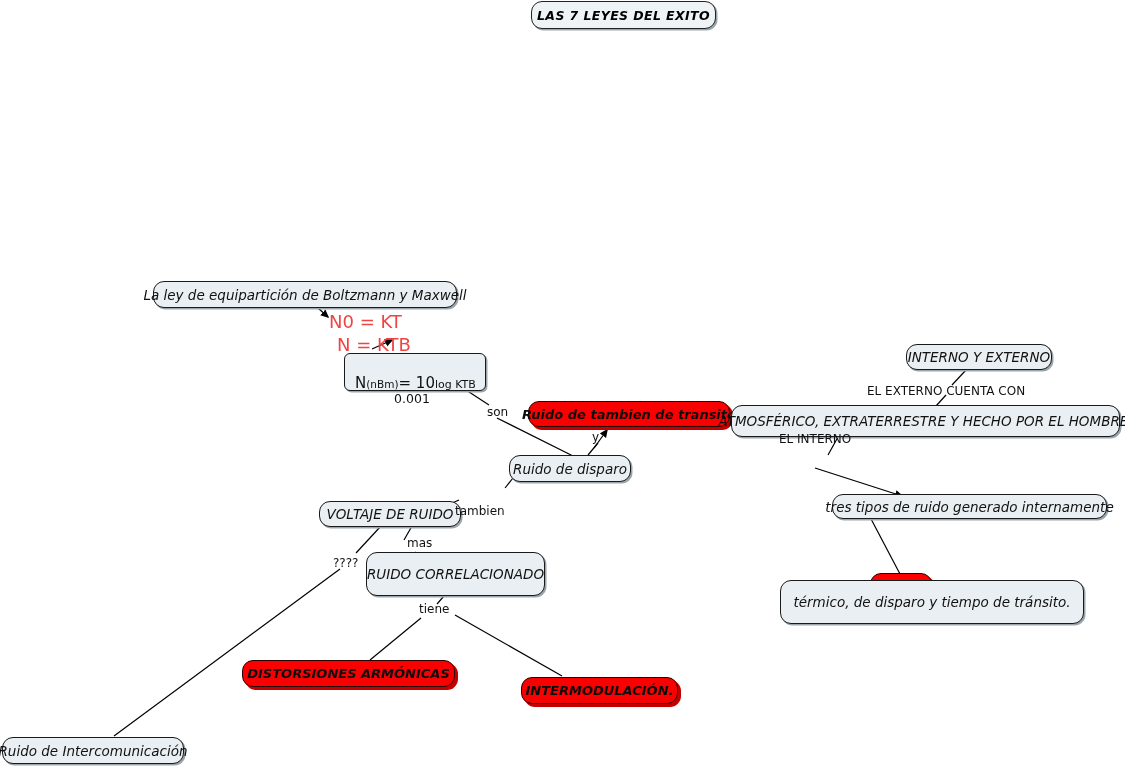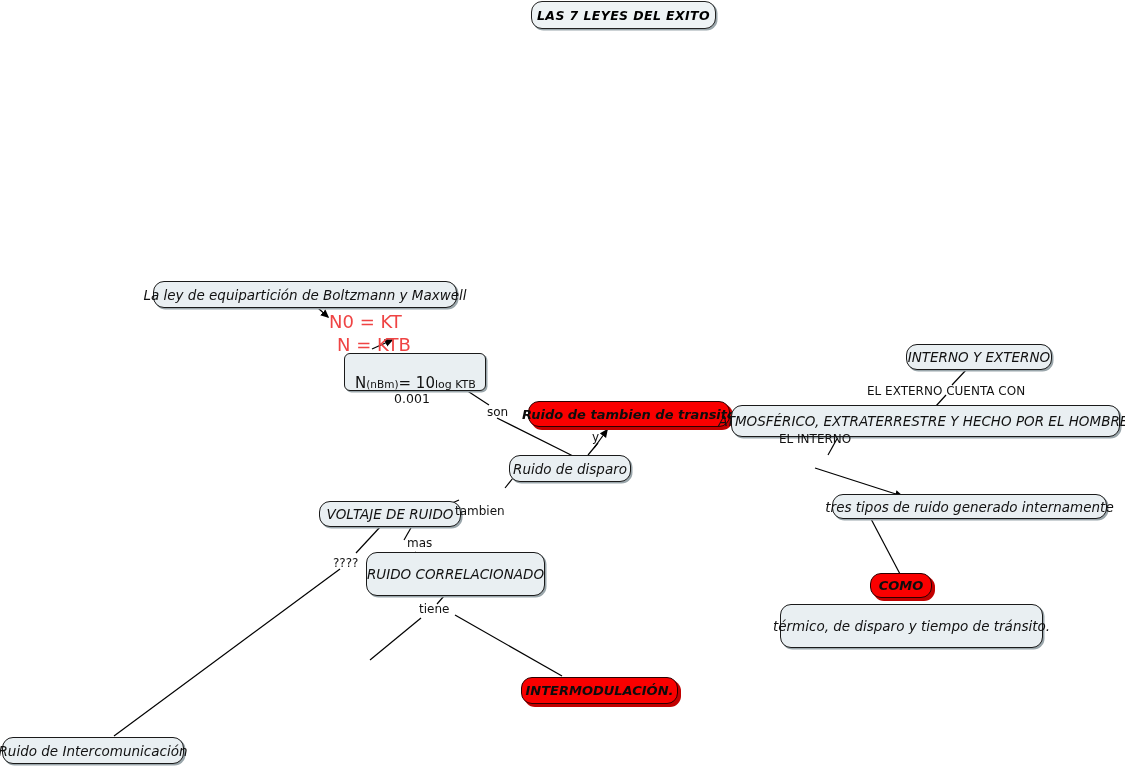--- a/index.html
+++ b/index.html
@@ -190,32 +190,33 @@
   <div class="node plain" style="left:319px; top:501px; width:142px; height:26px;">VOLTAJE DE RUIDO</div>
 
   <div class="edge-label" style="left:407px; top:536px;">mas</div>
 
   <div class="edge-label" style="left:333px; top:556px;">????</div>
 
   <div class="node plain" style="left:366px; top:552px; width:179px; height:44px;">RUIDO CORRELACIONADO</div>
 
   <div class="edge-label" style="left:419px; top:602px;">tiene</div>
 
+  <div class="node red" style="left:242px; top:660px; width:213px; height:27px;">DISTORSIONES ARMÓNICAS</div>
 
   <div class="node red" style="left:521px; top:677px; width:157px; height:27px;">INTERMODULACIÓN.</div>
 
   <div class="node plain" style="left:906px; top:344px; width:146px; height:26px;">INTERNO Y EXTERNO</div>
 
   <div class="node plain" style="left:2px; top:737px; width:182px; height:27px;">Ruido de Intercomunicación</div>
 
   <div class="edge-label" style="left:867px; top:384px;">EL EXTERNO CUENTA CON</div>
 
   <div class="node plain" style="left:731px; top:405px; width:389px; height:32px;">ATMOSFÉRICO, EXTRATERRESTRE Y HECHO POR EL HOMBRE.</div>
 
   <div class="edge-label" style="left:779px; top:432px;">EL INTERNO</div>
 
   <div class="node plain" style="left:832px; top:494px; width:275px; height:25px;">tres tipos de ruido generado internamente</div>
 
   <div class="node red" style="left:870px; top:573px; width:62px; height:25px;">COMO</div>
 
-  <div class="node plain" style="left:780px; top:604px; width:263px; height:44px;">térmico, de disparo y tiempo de tránsito.</div>
+  <div class="node plain" style="left:780px; top:580px; width:304px; height:44px;">térmico, de disparo y tiempo de tránsito.</div>
 
 </div>
 
 </body></html>

